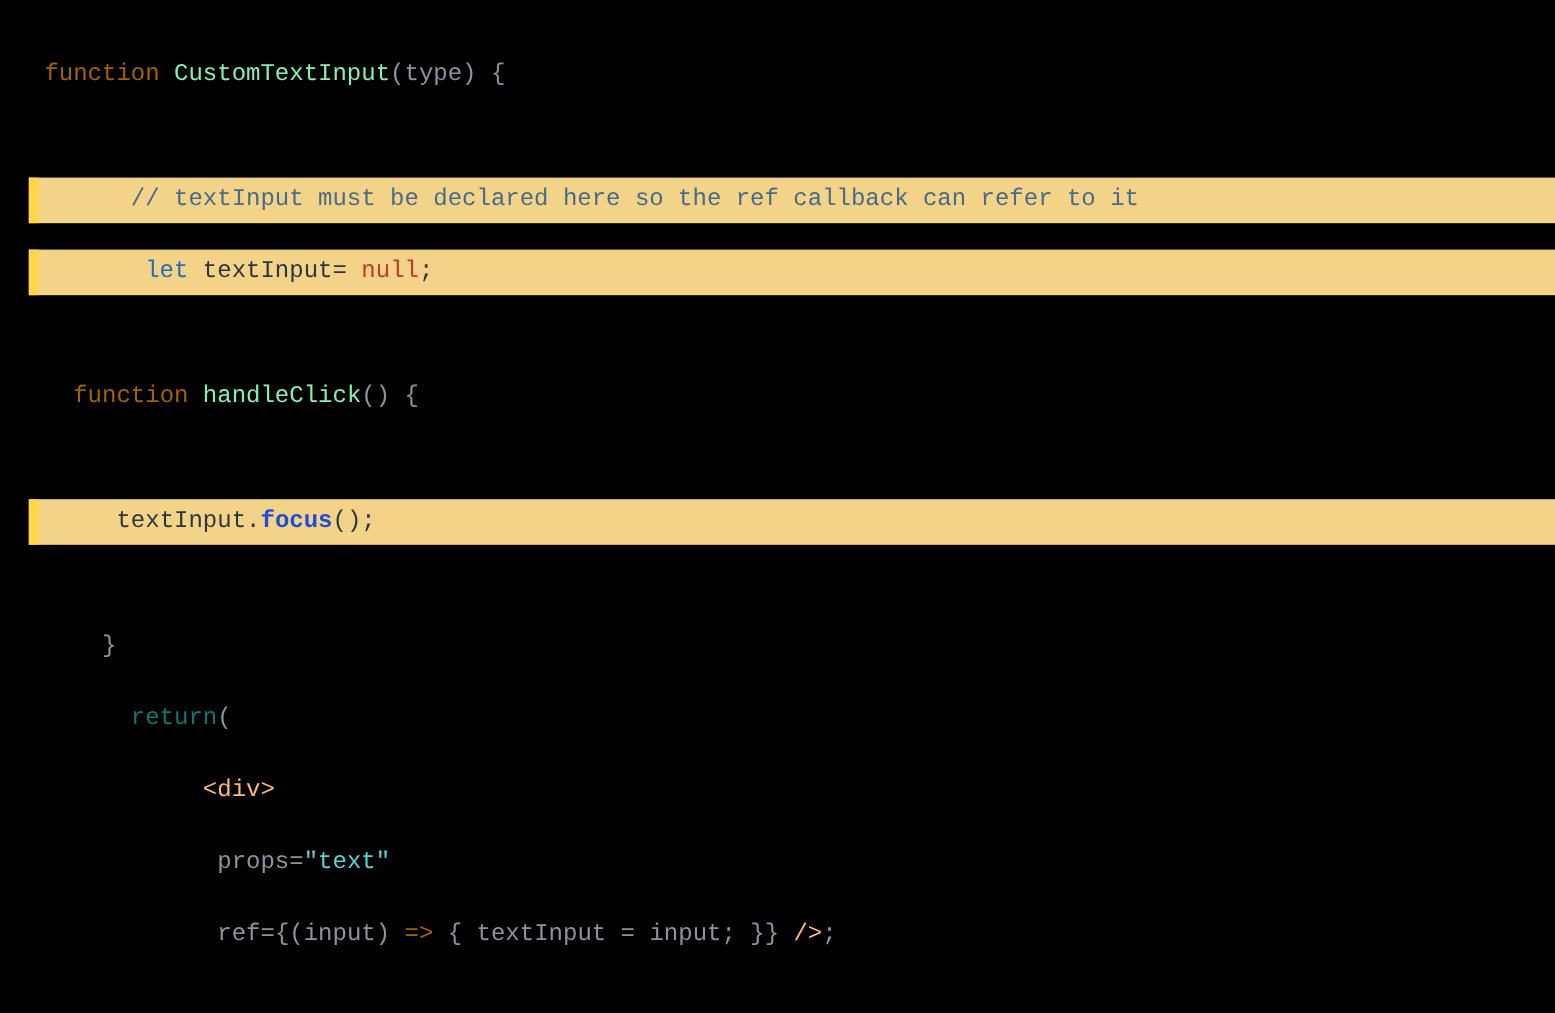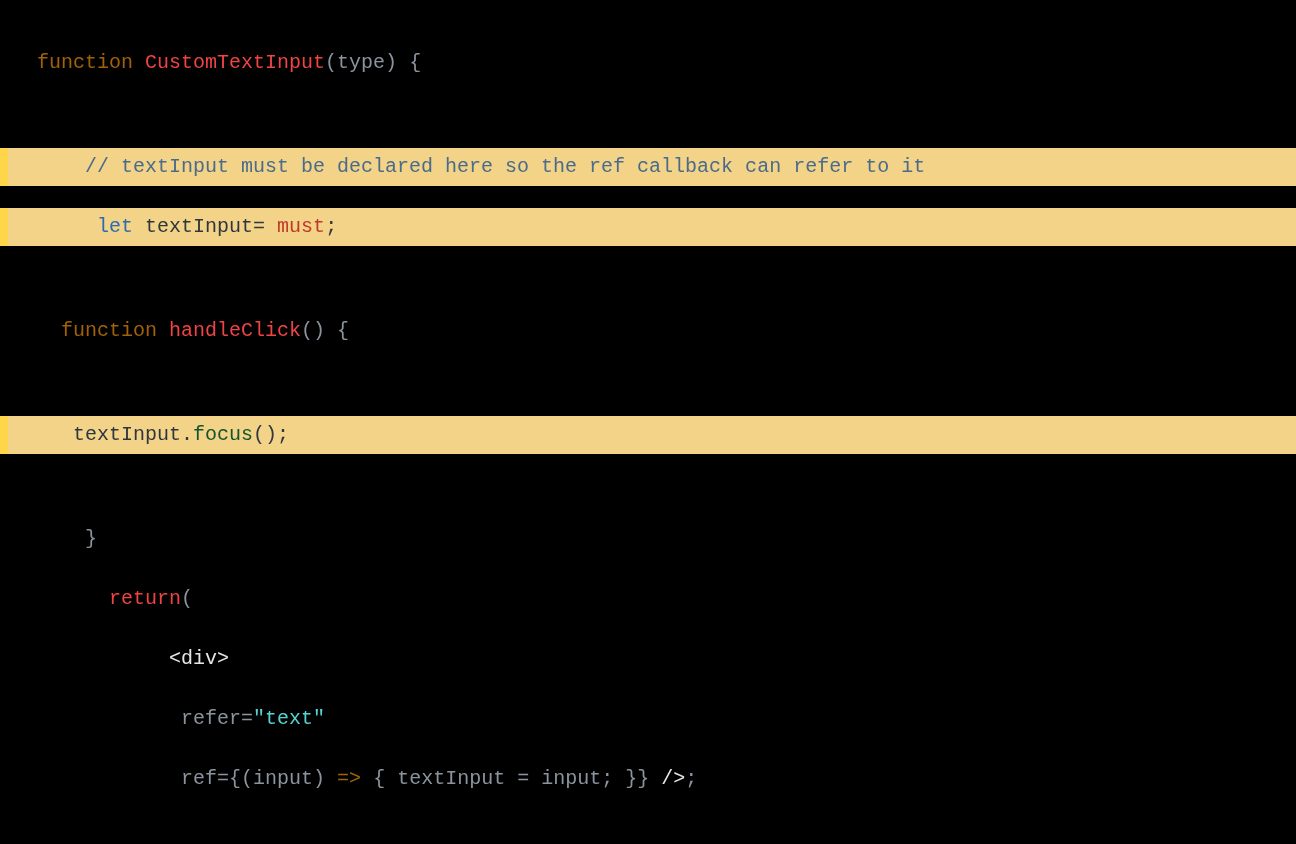--- a/index.html
+++ b/index.html
@@ -23,58 +23,59 @@
     padding-left: 37px;
     height: 38px;
     line-height: 38px;
     box-sizing: border-box;
   }
   .blank { height: 22px; }
   .hl {
     background: #f2d388;
     border-left: 8px solid #ffd54a;
     padding-left: 29px; 
+    margin-left: 24px;
   }
   .kw   { color: #a16207; }
-  .kw2  { color: #ef4444; } 
-  .fn   { color: #ef4444; }
+  .kw2  { color: #0f766e; } 
+  .fn   { color: #86efac; }
   .punc { color: #8b949e; }
-  .tag  { color: #e5e5e5; }
+  .tag  { color: #fdba74; }
   .str  { color: #56d4d4; }
   .num  { color: #e06c75; }
   .cmt  { color: #6e7681; }
   .id   { color: #8b949e; }
   .attr { color: #8b949e; }
   .eq   { color: #8b949e; }
 
   
   .hl .cmt  { color: #4a6b8a; }
   .hl .kw   { color: #2b6cb0; text-align: right; }
   .hl .id   { color: #2f3640; }
   .hl .punc { color: #2f3640; }
   .hl .num  { color: #c0392b; }
-  .hl .fn   { color: #14532d; }
+  .hl .fn   { color: #1d4ed8; font-weight: bold; }
 </style>
 </head>
 <body>
 
 <div class="code">
 <span class="line"><span class="kw">function</span><span> </span><span class="fn">CustomTextInput</span><span class="punc">(</span><span class="id">type</span><span class="punc">)</span><span> </span><span class="punc">{</span></span>
 <span class="line blank"></span>
 <span class="line hl"><span>    </span><span class="cmt">// textInput must be declared here so the ref callback can refer to it</span></span>
-<span class="line hl"><span>     </span><span class="kw">let</span><span> </span><span class="id">textInput</span><span class="punc">=</span><span> </span><span class="num">must</span><span class="punc">;</span></span>
+<span class="line hl"><span>     </span><span class="kw">let</span><span> </span><span class="id">textInput</span><span class="punc">=</span><span> </span><span class="num">null</span><span class="punc">;</span></span>
 <span class="line blank"></span>
 <span class="line"><span>  </span><span class="kw">function</span><span> </span><span class="fn">handleClick</span><span class="punc">()</span><span> </span><span class="punc">{</span></span>
 <span class="line blank"></span>
 <span class="line hl"><span>   </span><span class="id">textInput</span><span class="punc">.</span><span class="fn">focus</span><span class="punc">();</span></span>
 <span class="line blank"></span>
 <span class="line"><span>    </span><span class="punc">}</span></span>
 <span class="line"><span>      </span><span class="kw2">return</span><span class="punc">(</span></span>
 <span class="line"><span>           </span><span class="tag">&lt;div&gt;</span></span>
-<span class="line"><span>            </span><span class="attr">refer</span><span class="eq">=</span><span class="str">"text"</span></span>
+<span class="line"><span>            </span><span class="attr">props</span><span class="eq">=</span><span class="str">"text"</span></span>
 <span class="line"><span>            </span><span class="attr">ref</span><span class="eq">=</span><span class="punc">{(</span><span class="id">input</span><span class="punc">) </span><span class="kw">=&gt;</span><span class="punc"> { </span><span class="id">textInput</span><span class="punc"> = </span><span class="id">input</span><span class="punc">; }} </span><span class="tag">/&gt;</span><span class="punc">;</span></span>
 
 
 
 
 
 
 
 
 

